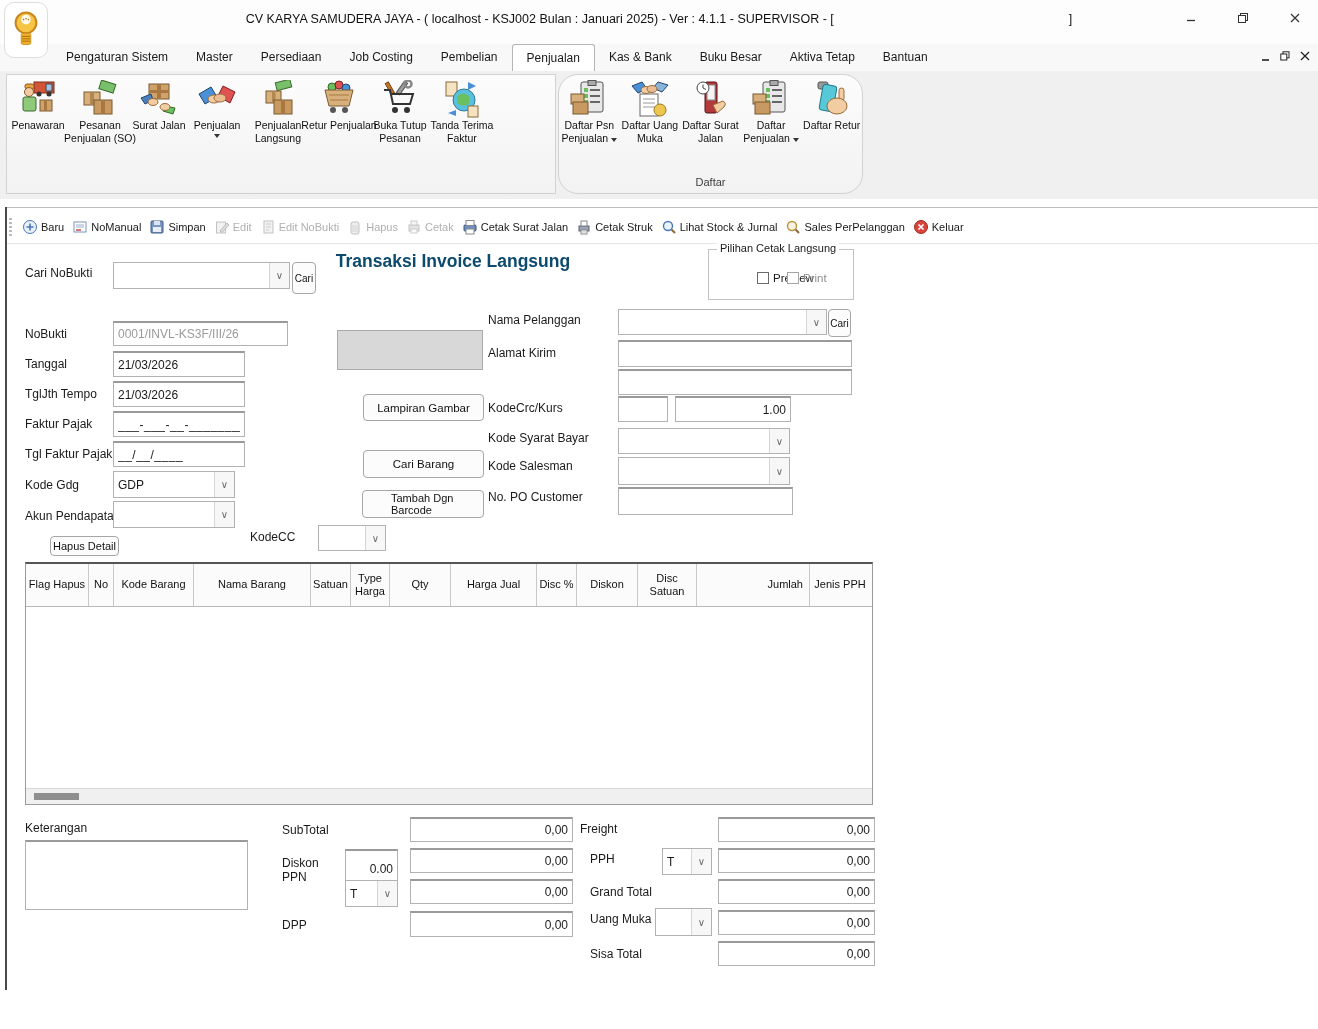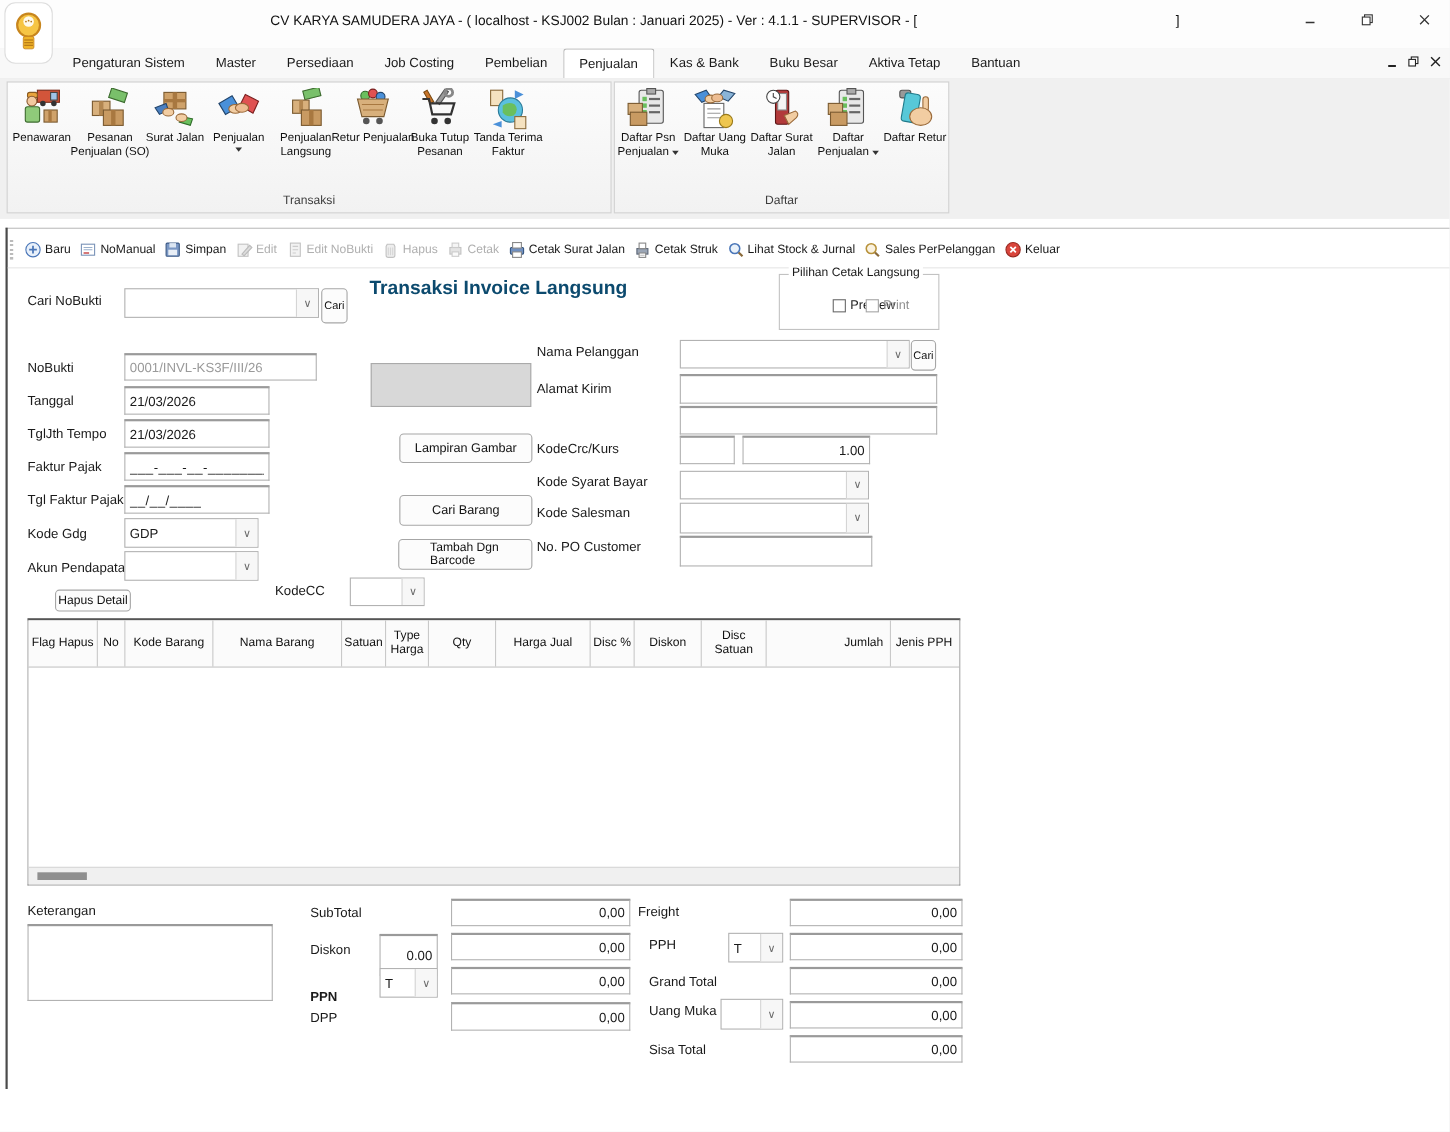--- a/index.html
+++ b/index.html
@@ -229,24 +229,23 @@
             <rect x="4" y="2" width="11" height="14" fill="#f5e2c0" stroke="#8a6a3a"></rect>
             <path d="M26 2 L34 6 L26 10 Z" fill="#4a90d9"></path>
             <circle cx="22" cy="20" r="11" fill="#5bc0de" stroke="#2a7a9a"></circle>
             <path d="M15 16 Q20 12 26 15 Q30 20 25 25 Q18 27 15 22 Z" fill="#6abf5e"></path>
             <rect x="26" y="26" width="10" height="11" fill="#f5e2c0" stroke="#8a6a3a"></rect>
             <path d="M14 30 L6 33 L14 36 Z" fill="#4a90d9"></path>
           </svg>
           <div class="rlabel"><span>Tanda Terima Faktur</span></div>
         </div>
       </div>
-      <div class="rgroup-caption">Transaksi</div>
-    </div>
-
-    <div class="rgroup" style="left:558px;width:305px;">
+    </div>
+
+    <div class="rgroup" style="left:558px;width:305px;border-radius:20px;">
       <div class="rgroup-items">
         <div class="ritem" style="width:61px">
           <svg class="ricon" viewBox="0 0 40 38">
             <rect x="12" y="2" width="22" height="30" rx="2" fill="#e8e8e8" stroke="#555"></rect>
             <rect x="19" y="0.5" width="8" height="5" fill="#aaa" stroke="#555"></rect>
             <rect x="15" y="8" width="4" height="4" fill="#6abf5e"></rect>
               <rect x="21" y="9" width="10" height="2" fill="#666"></rect>
             <rect x="15" y="14" width="4" height="4" fill="#6abf5e"></rect>
               <rect x="21" y="15" width="10" height="2" fill="#666"></rect>
             <rect x="15" y="20" width="4" height="4" fill="#6abf5e"></rect>
@@ -533,21 +532,21 @@
   <span class="lbl" style="left:25px;top:821px;">Keterangan</span>
   <textarea class="ket" style=""></textarea>
 
   <span class="lbl" style="left:282px;top:823px;">SubTotal</span>
   <input class="tb num" style="left: 410px; top: 817px; width: 163px; height: 25px;" value="0,00">
 
   <span class="lbl" style="left:282px;top:856px;">Diskon</span>
   <input class="tb num" style="left: 345px; top: 849px; width: 53px; height: 38px;" value="0.00">
   <input class="tb num" style="left: 410px; top: 848px; width: 163px; height: 25px;" value="0,00">
 
-  <span class="lbl" style="left:282px;top:899px;font-weight:bold;">PPN</span>
+  <span class="lbl" style="left:282px;top:870px;">PPN</span>
   <div class="combo" style="left:345px;top:880px;width:53px;height:27px;">
     <span class="combo-value">T</span>
     <span class="combo-btn"></span>
   </div>
   <input class="tb num" style="left: 410px; top: 879px; width: 163px; height: 25px;" value="0,00">
 
   <span class="lbl" style="left:282px;top:918px;">DPP</span>
   <input class="tb num" style="left: 410px; top: 911px; width: 163px; height: 26px;" value="0,00">
 
   <span class="lbl" style="left:580px;top:822px;">Freight</span>

